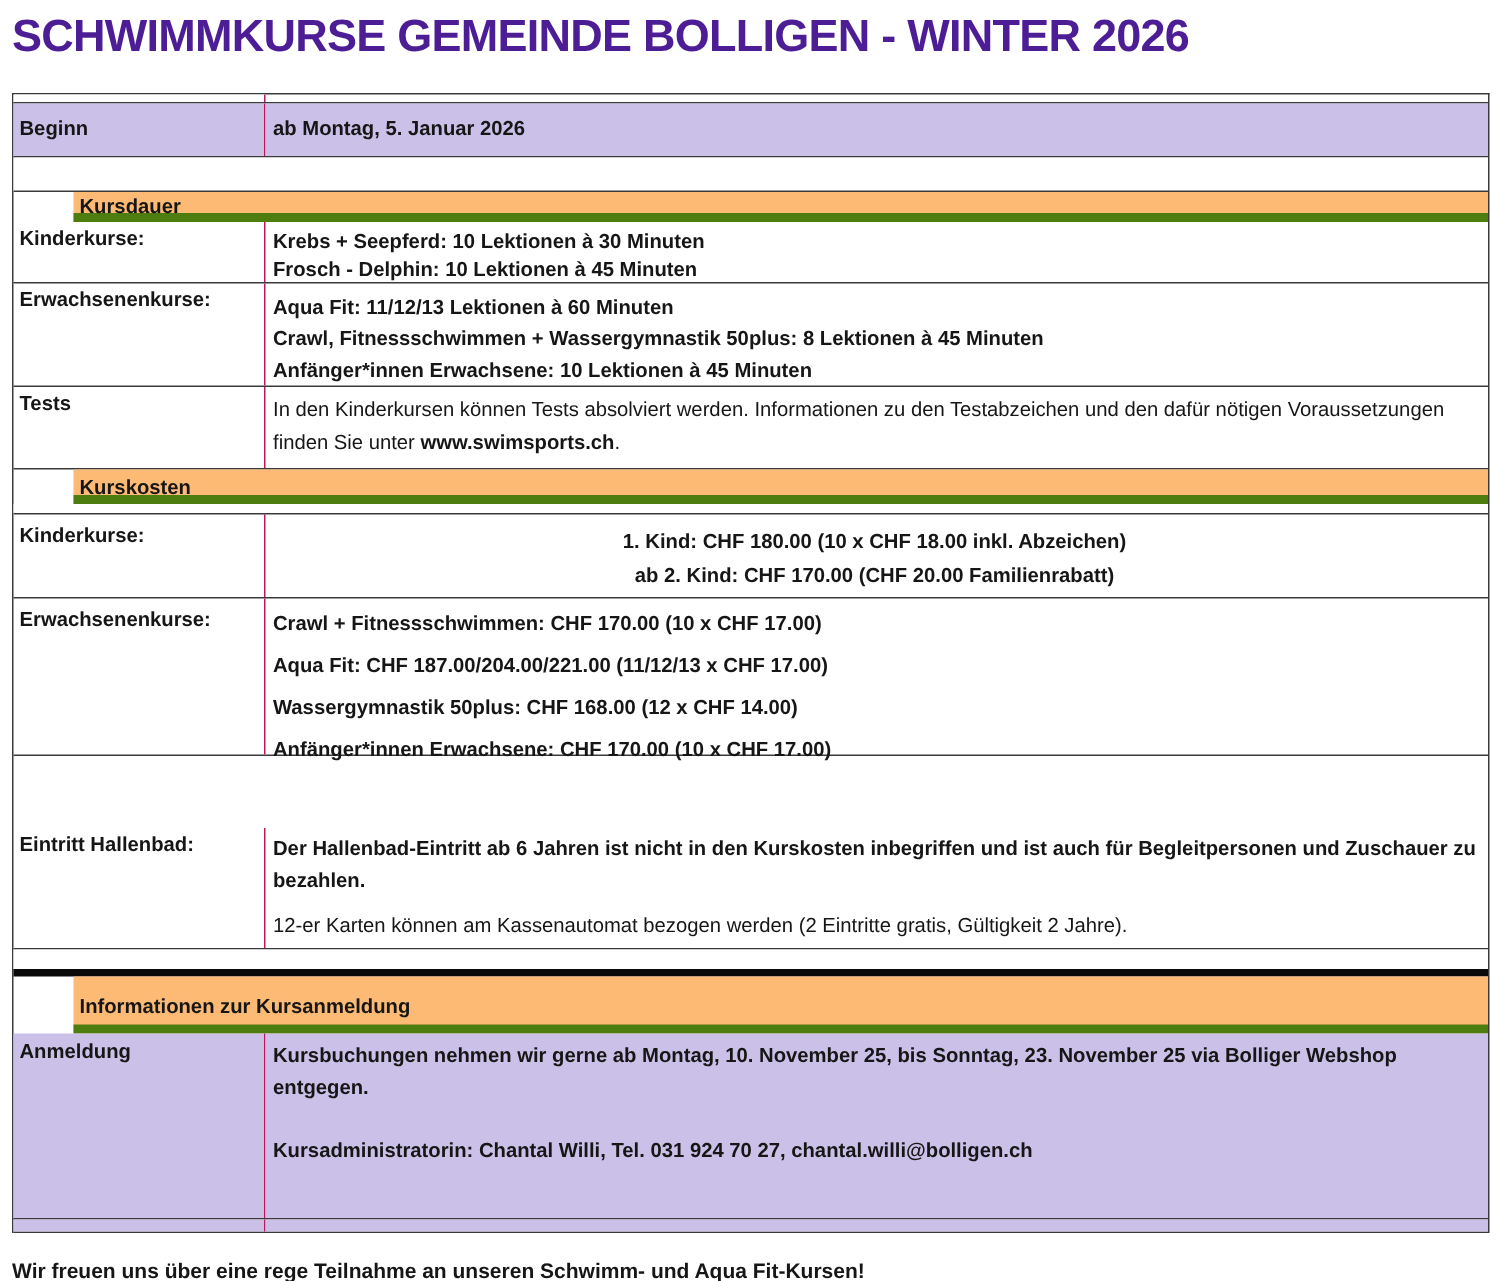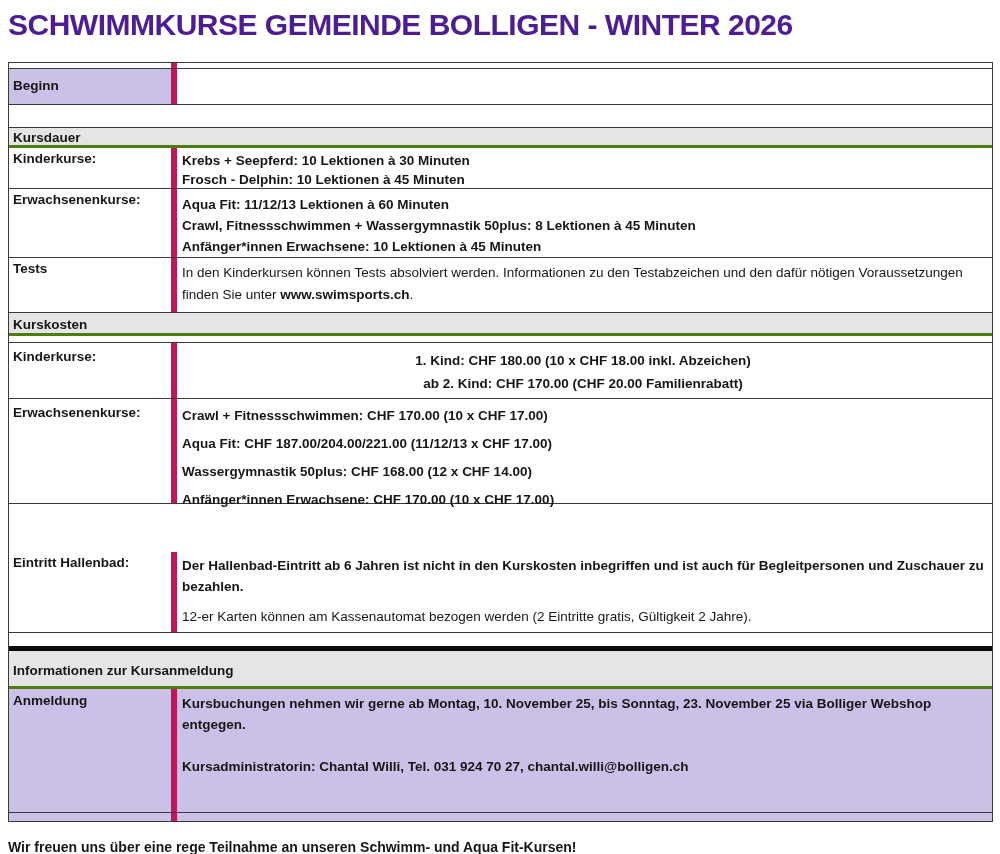--- a/index.html
+++ b/index.html
@@ -12,29 +12,29 @@
     margin:6px 0 0 8px;font-size:30px;line-height:38px;font-weight:bold;
     color:#4c1d95;letter-spacing:-0.5px;white-space:nowrap;
   }
   .tbl{
     margin:18px 0 0 8px;width:985px;box-sizing:border-box;
     border-top:1px solid #3a3a3a;border-left:1px solid #3a3a3a;border-right:1px solid #3a3a3a;
     font-size:13.5px;
   }
   .row{display:flex;box-sizing:border-box;border-bottom:1px solid #3a3a3a;}
   .cl{
-    width:168px;flex:none;box-sizing:border-box;border-right:6px solid #be185d;
+    width:168px;flex:none;box-sizing:border-box;border-right:1px solid #be185d;
     padding:3px 4px 0 4px;font-weight:bold;
   }
   .cr{flex:1;box-sizing:border-box;padding:3px 8px 0 5px;}
   .bold{font-weight:bold;}
   .lav{background:#cbc1e8;}
   .hdr{
-    box-sizing:border-box;border-bottom:3px solid #4d7c0f;background:#e5e5e5;
-    font-weight:bold;padding-left:4px;
+    box-sizing:border-box;border-bottom:6px solid #4d7c0f;background:#fdba74;
+    font-weight:bold;padding-left:4px;margin-left:40px;
   }
   .gaprow{box-sizing:border-box;border-bottom:1px solid #3a3a3a;background:#ffffff;}
   .thickbar{height:5px;background:#0a0a0a;}
   
   .r-spacer{height:6px;}
   .r-beginn{height:36px;}
   .r-beginn .cl,.r-beginn .cr{padding-top:9px;}
   .g-1{height:23px;}
   .h-kursdauer{height:20px;padding-top:2px;}
   .r-kdau{height:41px;}
@@ -81,20 +81,21 @@
 
 <div class="tbl">
 
   <div class="row r-spacer">
     <div class="cl lav" style="background:#ffffff;"></div>
     <div class="cr"></div>
   </div>
 
   <div class="row r-beginn">
     <div class="cl lav">Beginn</div>
+    <div class="cr lav bold">ab Montag, 5. Januar 2026</div>
   </div>
 
   <div class="gaprow g-1"></div>
 
   <div class="hdr h-kursdauer">Kursdauer</div>
 
   <div class="row r-kdau">
     <div class="cl">Kinderkurse:</div>
     <div class="cr bold">
       <div>Krebs + Seepferd: 10 Lektionen à 30 Minuten</div>

